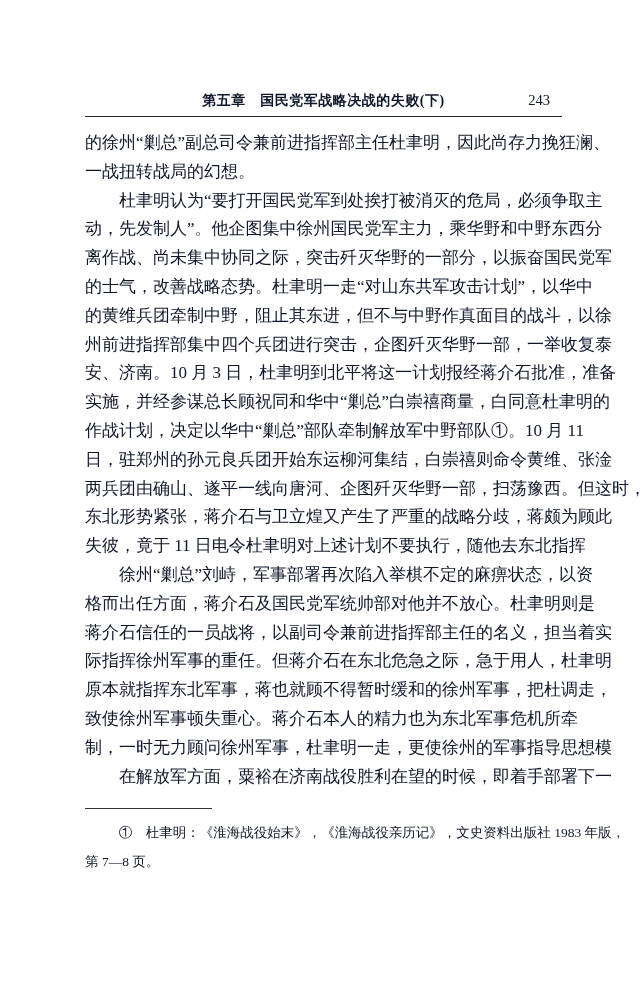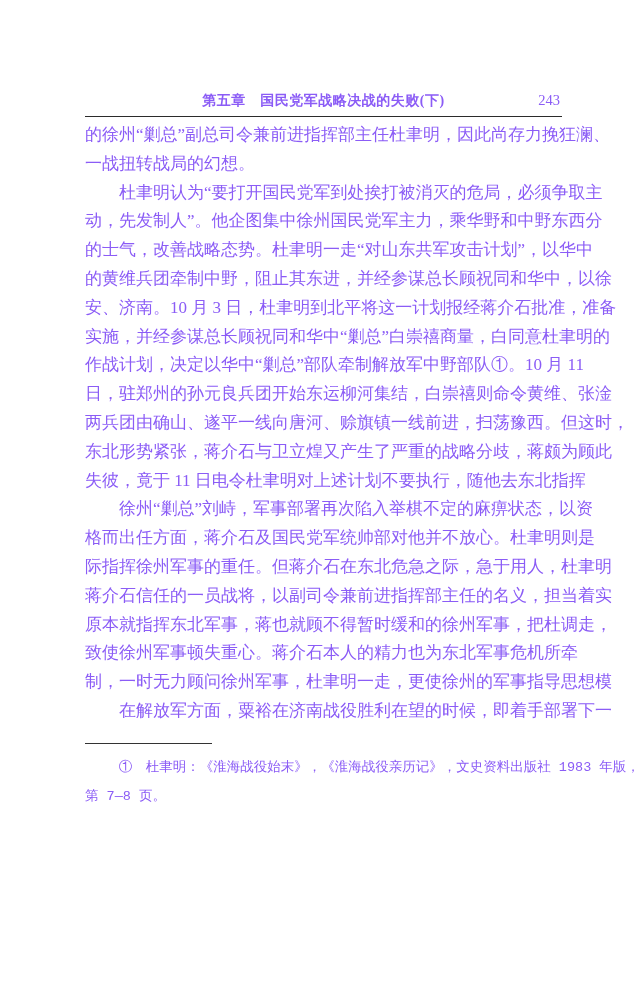--- a/index.html
+++ b/index.html
@@ -6,21 +6,21 @@
     margin: 0;
     padding: 0;
     background: #ffffff;
   }
   .page {
     position: relative;
     width: 644px;
     height: 1000px;
     background: #ffffff;
     font-family: "Liberation Serif", "DejaVu Serif", serif;
-    color: #8b5cf6;
+    color: #0f172a;
     overflow: hidden;
   }
   .content {
     position: absolute;
     left: 85px;
     top: 92px;
     width: 477px;
   }
   .page-header {
     position: relative;
@@ -30,51 +30,50 @@
     position: absolute;
     left: 50%;
     transform: translateX(-50%);
     white-space: nowrap;
     font-size: 14px;
     font-weight: bold;
     letter-spacing: 0.5px;
   }
   .page-number {
     position: absolute;
-    right: 2px;
+    right: 12px;
     top: 0;
     font-size: 14.5px;
     font-weight: normal;
   }
   .header-rule {
     margin-top: 7px;
     border-top: 1.7px solid #2b2b2b;
   }
   .body-text {
-    margin-top: 4px;
+    margin-top: 12px;
     font-size: 17px;
     line-height: 28.8px;
   }
   .body-line {
     white-space: nowrap;
     height: 28.8px;
   }
   .footnote-divider {
     width: 127px;
     border-top: 1.3px solid #333333;
     margin-top: 17px;
   }
   .footnote {
     margin-top: 9px;
     font-size: 13.5px;
     line-height: 29px;
   }
   .footnote-line {
     white-space: nowrap;
-    font-family: Liberation Mono, monospace;
   }
   .fn-first {
     text-indent: 2.5em;
   }
 </style>
 </head>
 <body>
 
 <div class="page">
   <div class="content">
@@ -83,33 +82,35 @@
       <div class="chapter-title">第五章　国民党军战略决战的失败(下)</div>
       <div class="page-number">243</div>
     </div>
     <div class="header-rule"></div>
 
     <div class="body-text">
       <div class="body-line">的徐州“剿总”副总司令兼前进指挥部主任杜聿明，因此尚存力挽狂澜、</div>
       <div class="body-line">一战扭转战局的幻想。</div>
       <div class="body-line">　　杜聿明认为“要打开国民党军到处挨打被消灭的危局，必须争取主</div>
       <div class="body-line">动，先发制人”。他企图集中徐州国民党军主力，乘华野和中野东西分</div>
+      <div class="body-line">离作战、尚未集中协同之际，突击歼灭华野的一部分，以振奋国民党军</div>
       <div class="body-line">的士气，改善战略态势。杜聿明一走“对山东共军攻击计划”，以华中</div>
-      <div class="body-line">的黄维兵团牵制中野，阻止其东进，并经参谋总长顾祝同和华中，以徐</div>
+      <div class="body-line">的黄维兵团牵制中野，阻止其东进，但不与中野作真面目的战斗，以徐</div>
+      <div class="body-line">州前进指挥部集中四个兵团进行突击，企图歼灭华野一部，一举收复泰</div>
       <div class="body-line">安、济南。10 月 3 日，杜聿明到北平将这一计划报经蒋介石批准，准备</div>
       <div class="body-line">实施，并经参谋总长顾祝同和华中“剿总”白崇禧商量，白同意杜聿明的</div>
       <div class="body-line">作战计划，决定以华中“剿总”部队牵制解放军中野部队①。10 月 11</div>
       <div class="body-line">日，驻郑州的孙元良兵团开始东运柳河集结，白崇禧则命令黄维、张淦</div>
-      <div class="body-line">两兵团由确山、遂平一线向唐河、赊旗镇一线前进，扫荡豫西。但这时，</div>
+      <div class="body-line">两兵团由确山、遂平一线向唐河、企图歼灭华野一部，扫荡豫西。但这时，</div>
       <div class="body-line">东北形势紧张，蒋介石与卫立煌又产生了严重的战略分歧，蒋颇为顾此</div>
       <div class="body-line">失彼，竟于 11 日电令杜聿明对上述计划不要执行，随他去东北指挥</div>
       <div class="body-line">　　徐州“剿总”刘峙，军事部署再次陷入举棋不定的麻痹状态，以资</div>
       <div class="body-line">格而出任方面，蒋介石及国民党军统帅部对他并不放心。杜聿明则是</div>
+      <div class="body-line">蒋介石信任的一员战将，以副司令兼前进指挥部主任的名义，担当着实</div>
       <div class="body-line">际指挥徐州军事的重任。但蒋介石在东北危急之际，急于用人，杜聿明</div>
-      <div class="body-line">蒋介石信任的一员战将，以副司令兼前进指挥部主任的名义，担当着实</div>
       <div class="body-line">原本就指挥东北军事，蒋也就顾不得暂时缓和的徐州军事，把杜调走，</div>
       <div class="body-line">致使徐州军事顿失重心。蒋介石本人的精力也为东北军事危机所牵</div>
       <div class="body-line">制，一时无力顾问徐州军事，杜聿明一走，更使徐州的军事指导思想模</div>
       <div class="body-line">　　在解放军方面，粟裕在济南战役胜利在望的时候，即着手部署下一</div>
     </div>
 
     <div class="footnote-divider"></div>
 
     <div class="footnote">
       <div class="footnote-line fn-first">①　杜聿明：《淮海战役始末》，《淮海战役亲历记》，文史资料出版社 1983 年版，</div>

